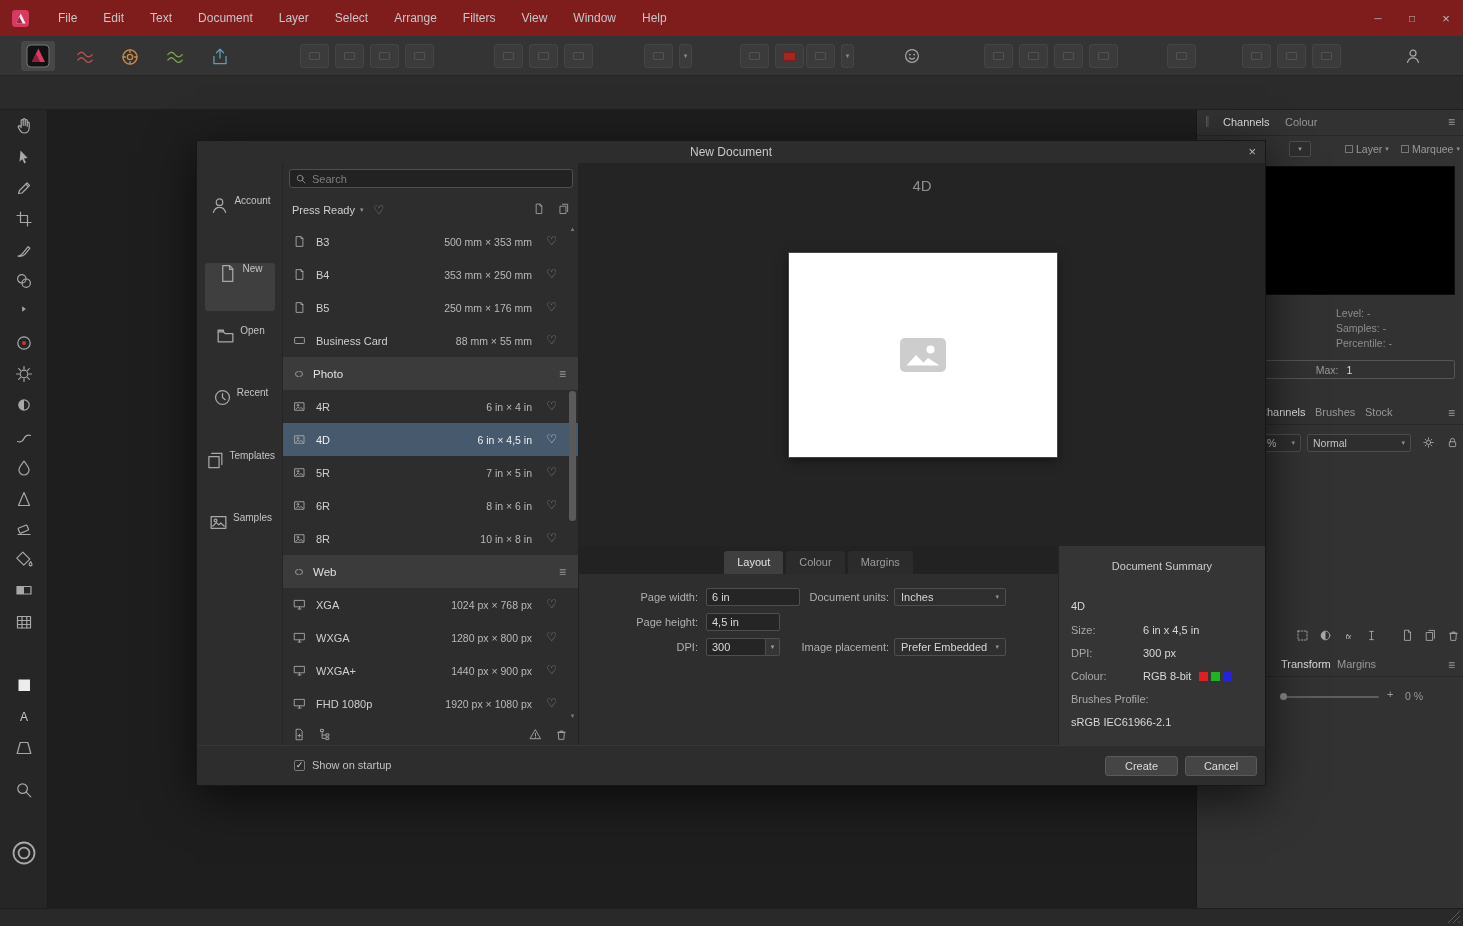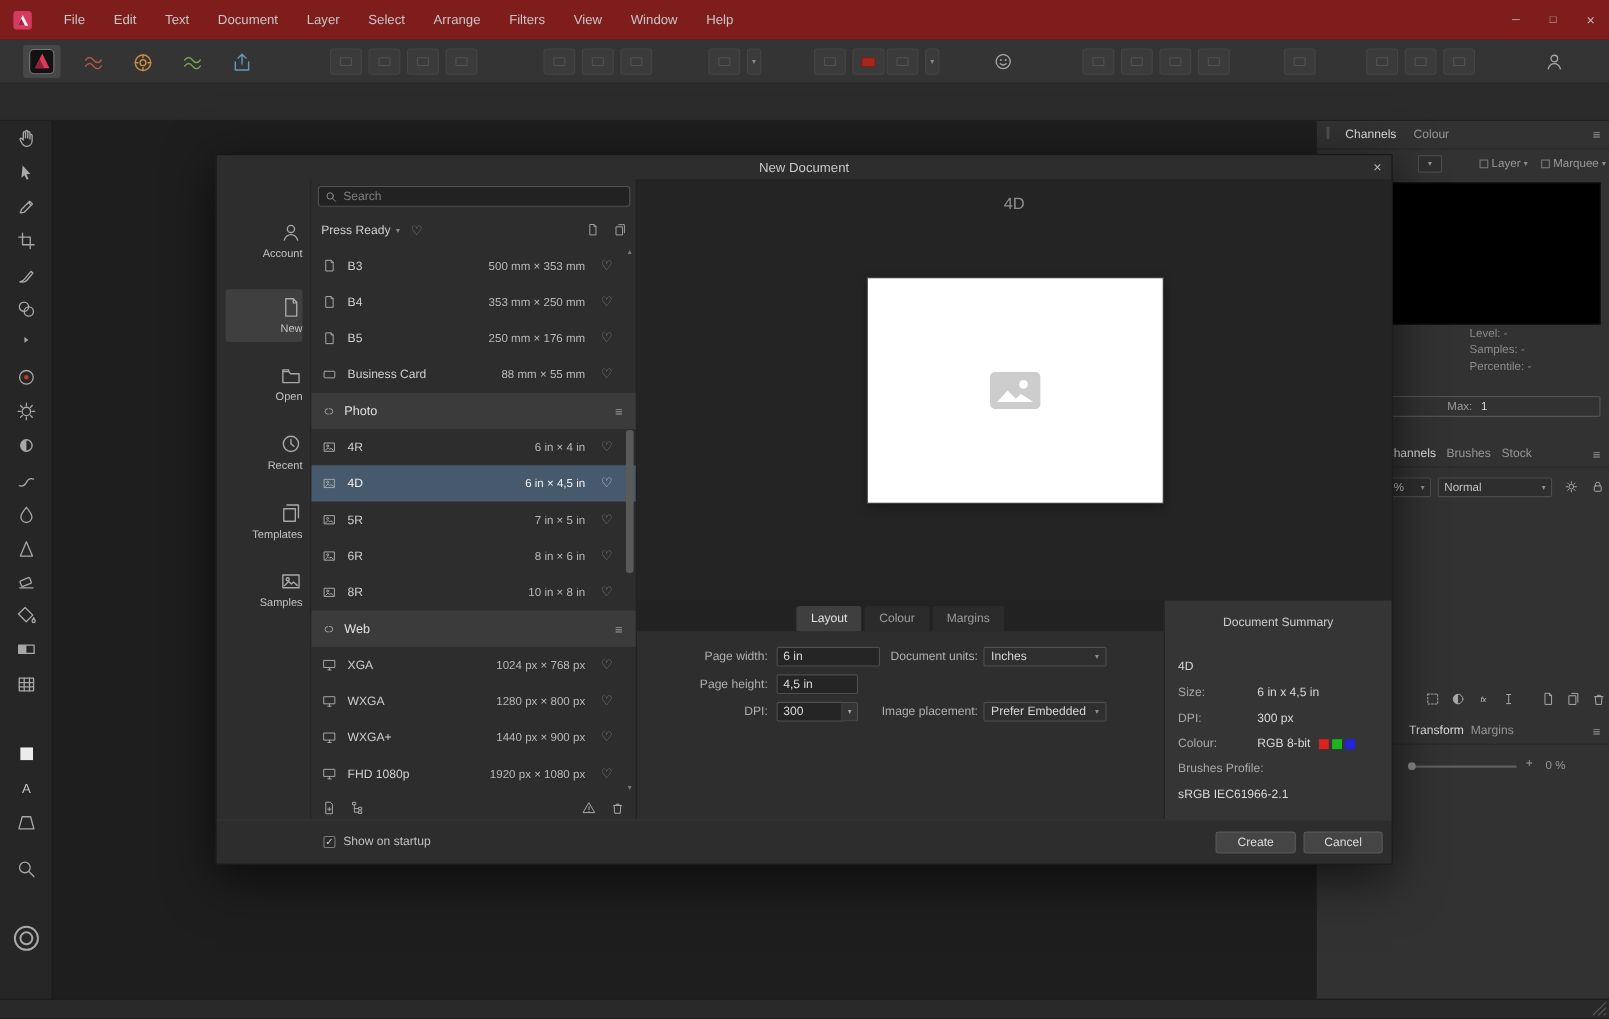--- a/index.html
+++ b/index.html
@@ -64,21 +64,21 @@
   .p-tab.sel{color:#dcdcdc}
   .pt-hist{left:26px}.pt-col{left:88px}
   .p-ham{position:absolute;right:8px;top:5px;color:#9a9a9a;font-size:12px}
   .p-row2{top:26px;height:28px}
   .mini-combo{position:absolute;left:92px;top:5px;width:22px;height:16px;border:1px solid #4c4c4c;border-radius:2px;background:#2e2e2e;color:#999;font-size:7px;display:flex;align-items:center;justify-content:center}
   .combo-sm{position:absolute;top:7px;display:flex;align-items:center;gap:3px;font-size:10.5px;color:#9a9a9a}
   .cs-layer{left:148px}.cs-marq{left:204px}
   .combo-sm .sq{width:8px;height:8px;border:1px solid #777;display:inline-block}
   .chev{font-style:normal;font-size:7px;color:#8f8f8f}
   .p-histo{top:56px;left:16px !important;right:8px !important;height:129px;background:#000;border:1px solid #0c0c0c}
-  .p-stats{top:186px;left:139px !important;font-size:10.5px;color:#8d8d8d;line-height:15px}
+  .p-stats{top:196px;left:139px !important;font-size:10.5px;color:#8d8d8d;line-height:15px}
   .p-max{top:250px;left:16px !important;right:8px !important;height:19px;border:1px solid #555;border-radius:2px;display:flex;align-items:center;justify-content:center;gap:8px;font-size:10.5px}
   .p-max .ml{color:#9a9a9a}.p-max .mv{color:#d8d8d8}
   .p-tabs2{top:291px;height:24px;border-bottom:1px solid #282828}
   .p-tabs2 .p-tab{top:5px}
   .c1{left:62px}.c2{left:118px}.c3{left:168px}
   .p-blend{top:320px;height:26px}
   .opacity-combo,.mode-combo{position:absolute;top:4px;height:18px;border:1px solid #4c4c4c;border-radius:2px;background:#2e2e2e;display:flex;align-items:center;justify-content:space-between;padding:0 5px;font-size:10.5px;color:#c3c3c3}
   .opacity-combo{left:64px;width:40px}
   .mode-combo{left:110px;width:104px}
   .pb-ic{position:absolute;top:5px;width:15px;height:15px}
@@ -94,21 +94,21 @@
   .zline::before{content:"";position:absolute;left:-1px;top:-3px;width:7px;height:7px;background:#8a8a8a;border-radius:50%}
   .zplus{position:absolute;left:190px;top:1px;font-size:11px;color:#9a9a9a}
   .zval{position:absolute;left:208px;top:3px;font-size:10.5px;color:#9a9a9a}
 
   
   .dialog{position:absolute;left:196px;top:140px;width:1070px;height:646px;background:#2d2d2d;z-index:5;
           box-shadow:0 12px 45px rgba(0,0,0,.65);border:1px solid #171717;font-size:11px}
   .dlg-title{position:absolute;top:0;left:0;right:0;height:22px;text-align:center;font-size:12px;color:#c8c8c8;line-height:22px}
   .dlg-close{position:absolute;right:9px;top:0;font-size:13px;color:#b5b5b5;line-height:22px}
   .dlg-nav{position:absolute;top:22px;left:0;width:86px;bottom:40px;border-right:1px solid #252525}
-  .nav-item{position:absolute;left:8px;width:70px;height:48px;border-radius:3px;display:flex;flex-direction:column;align-items:flex-end;justify-content:center;gap:4px}
+  .nav-item{position:absolute;left:8px;width:70px;height:48px;border-radius:3px;display:flex;flex-direction:row;align-items:flex-start;justify-content:center;gap:4px}
   .nav-item.sel{background:#3f3f3f}
   .nav-item .ic{width:21px;height:21px}
   .nav-label{font-size:10px;color:#c4c4c4}
   .dlg-presets{position:absolute;top:22px;left:86px;width:296px;bottom:40px;border-right:1px solid #222}
   .search-box{position:absolute;top:6px;left:6px;right:5px;height:19px;background:#222;border:1px solid #4f4f4f;border-radius:3px;display:flex;align-items:center;padding:0 5px;gap:5px}
   .s-ic{width:12px;height:12px;flex:none}
   .search-input{flex:1;background:transparent;border:none;outline:none;color:#ccc;font-size:11px;font-family:inherit;min-width:0}
   .search-input::placeholder{color:#7f7f7f}
   .cat-row{position:absolute;top:33px;left:9px;right:7px;height:20px;display:flex;align-items:flex-end}
   .cat-select{display:flex;align-items:center;gap:5px;font-size:11px;color:#cfcfcf}

